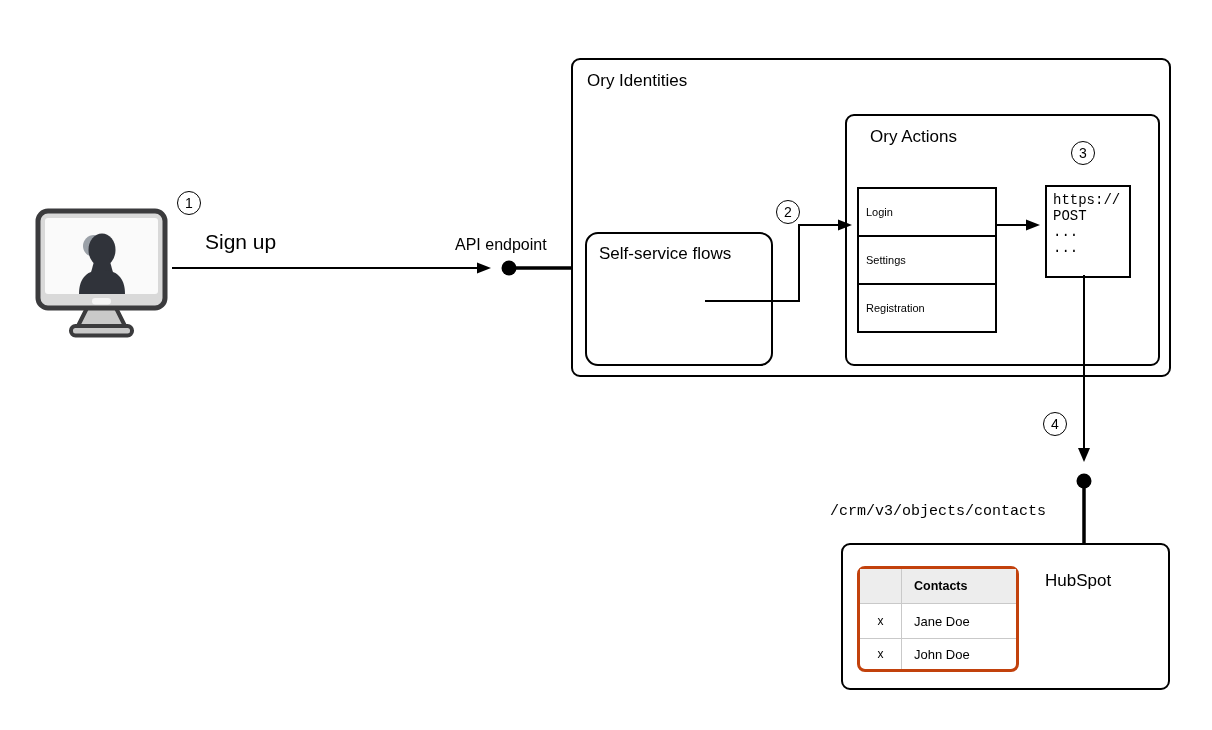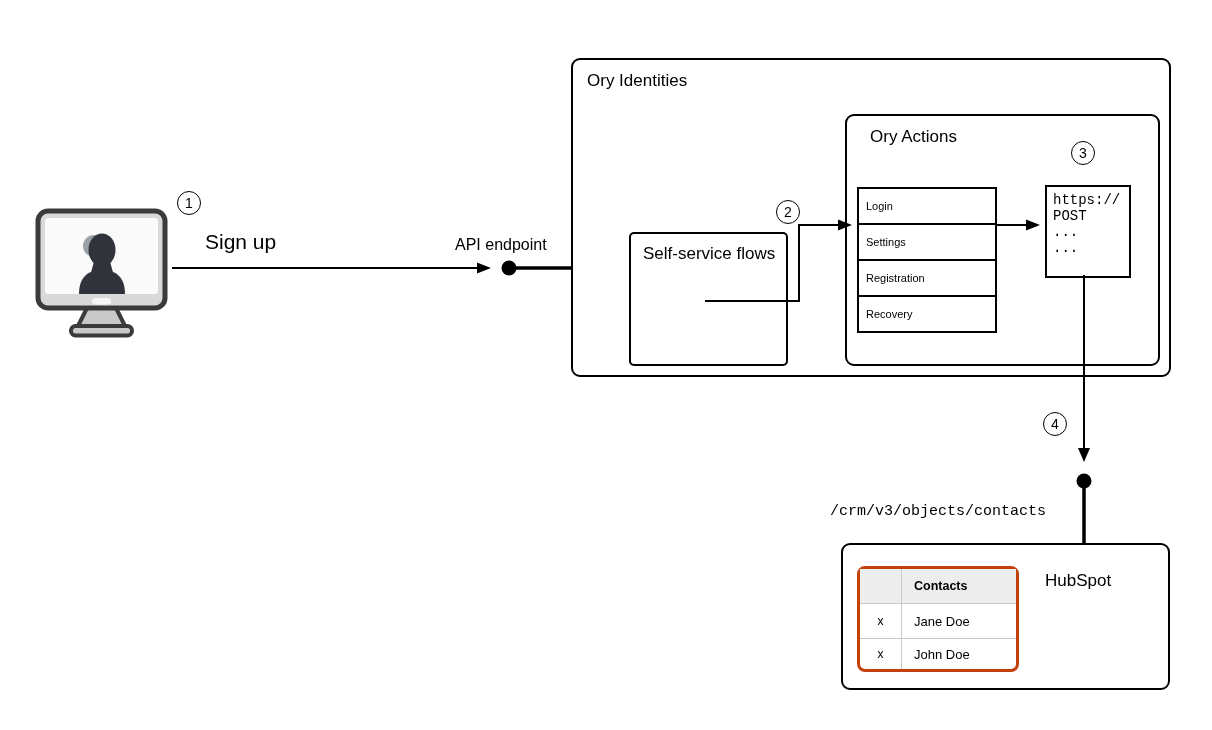--- a/index.html
+++ b/index.html
@@ -18,21 +18,21 @@
     border: 2px solid #000;
     background: #ffffff;
   }
   .box-title { position: absolute; font-size: 17px; font-weight: 400; white-space: nowrap; }
 
   
   #ory-identities { left: 571px; top: 58px; width: 600px; height: 319px; border-radius: 9px; background: transparent; }
   #ory-identities > .box-title { left: 14px; top: 11px; }
 
   
-  #self-service { left: 12px; top: 172px; width: 159px; height: 134px; border-radius: 5px; margin-left: 44px; }
+  #self-service { left: 12px; top: 172px; width: 188px; height: 134px; border-radius: 13px; }
   #self-service > .box-title { left: 12px; top: 10px; }
 
   
   #ory-actions { left: 272px; top: 54px; width: 315px; height: 252px; border-radius: 9px; }
   #ory-actions > .box-title { left: 23px; top: 11px; }
 
   
   .flow-table {
     position: absolute; left: 10px; top: 71px; width: 140px; height: 146px;
     border: 2px solid #000; display: flex; flex-direction: column; background: #fff;
@@ -152,21 +152,20 @@
       <div class="box-title">Self-service flows</div>
     </div>
 
     <div class="box" id="ory-actions">
       <div class="box-title">Ory Actions</div>
 
       <div class="flow-table">
         <div class="flow-row">Login</div>
         <div class="flow-row">Settings</div>
         <div class="flow-row">Registration</div>
-        <div class="flow-row">Recovery</div>
       </div>
 
       <div class="code-box">
         <div>https://</div>
         <div>POST</div>
         <div>...</div>
         <div>...</div>
       </div>
     </div>
   </div>

